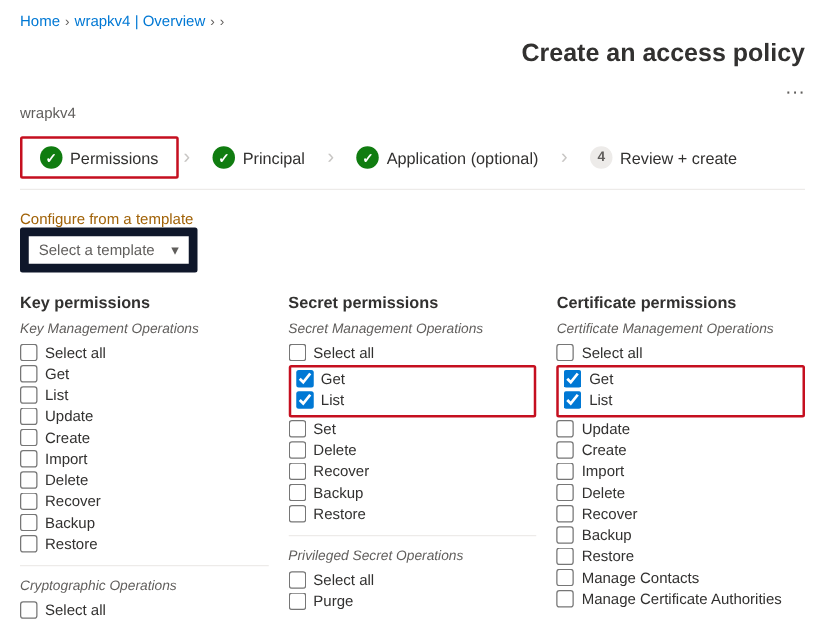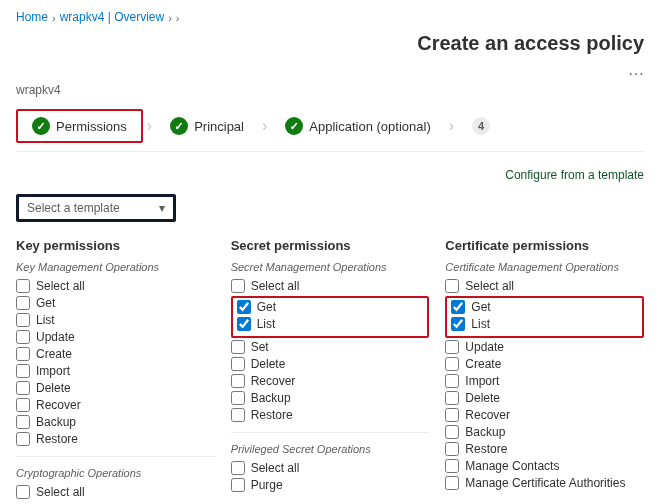--- a/index.html
+++ b/index.html
@@ -81,31 +81,30 @@
     .tab-separator {
       color: #c8c6c4;
       font-size: 16px;
       padding: 0 4px;
     }
     .template-section {
       margin-bottom: 16px;
     }
     .template-label {
       font-size: 12px;
-      color: #14532d;
-      margin-bottom: 12px;
-      text-align: right;
+      color: #a16207;
+      margin-bottom: 0;
     }
     .template-select {
       display: flex;
       align-items: center;
-      border: 3px solid #0f172a;
+      border: 7px solid #0f172a;
       border-radius: 2px;
       padding: 4px 8px;
-      width: 160px;
+      width: 142px;
       justify-content: space-between;
       cursor: pointer;
       font-size: 12px;
       color: #605e5c;
     }
     .permissions-grid {
       display: grid;
       grid-template-columns: 1fr 1fr 1fr;
       gap: 0 16px;
     }
@@ -187,20 +186,21 @@
     <span>Principal</span>
   </div>
   <span class="tab-separator">›</span>
   <div class="wizard-tab">
     <div class="tab-icon">✓</div>
     <span>Application (optional)</span>
   </div>
   <span class="tab-separator">›</span>
   <div class="wizard-tab">
     <div class="tab-number">4</div>
+    <span>Review + create</span>
   </div>
 </div>
 
 <div class="template-section">
   <div class="template-label">Configure from a template</div>
   <div class="template-select">
     <span>Select a template</span>
     <span>▾</span>
   </div>
 </div>

